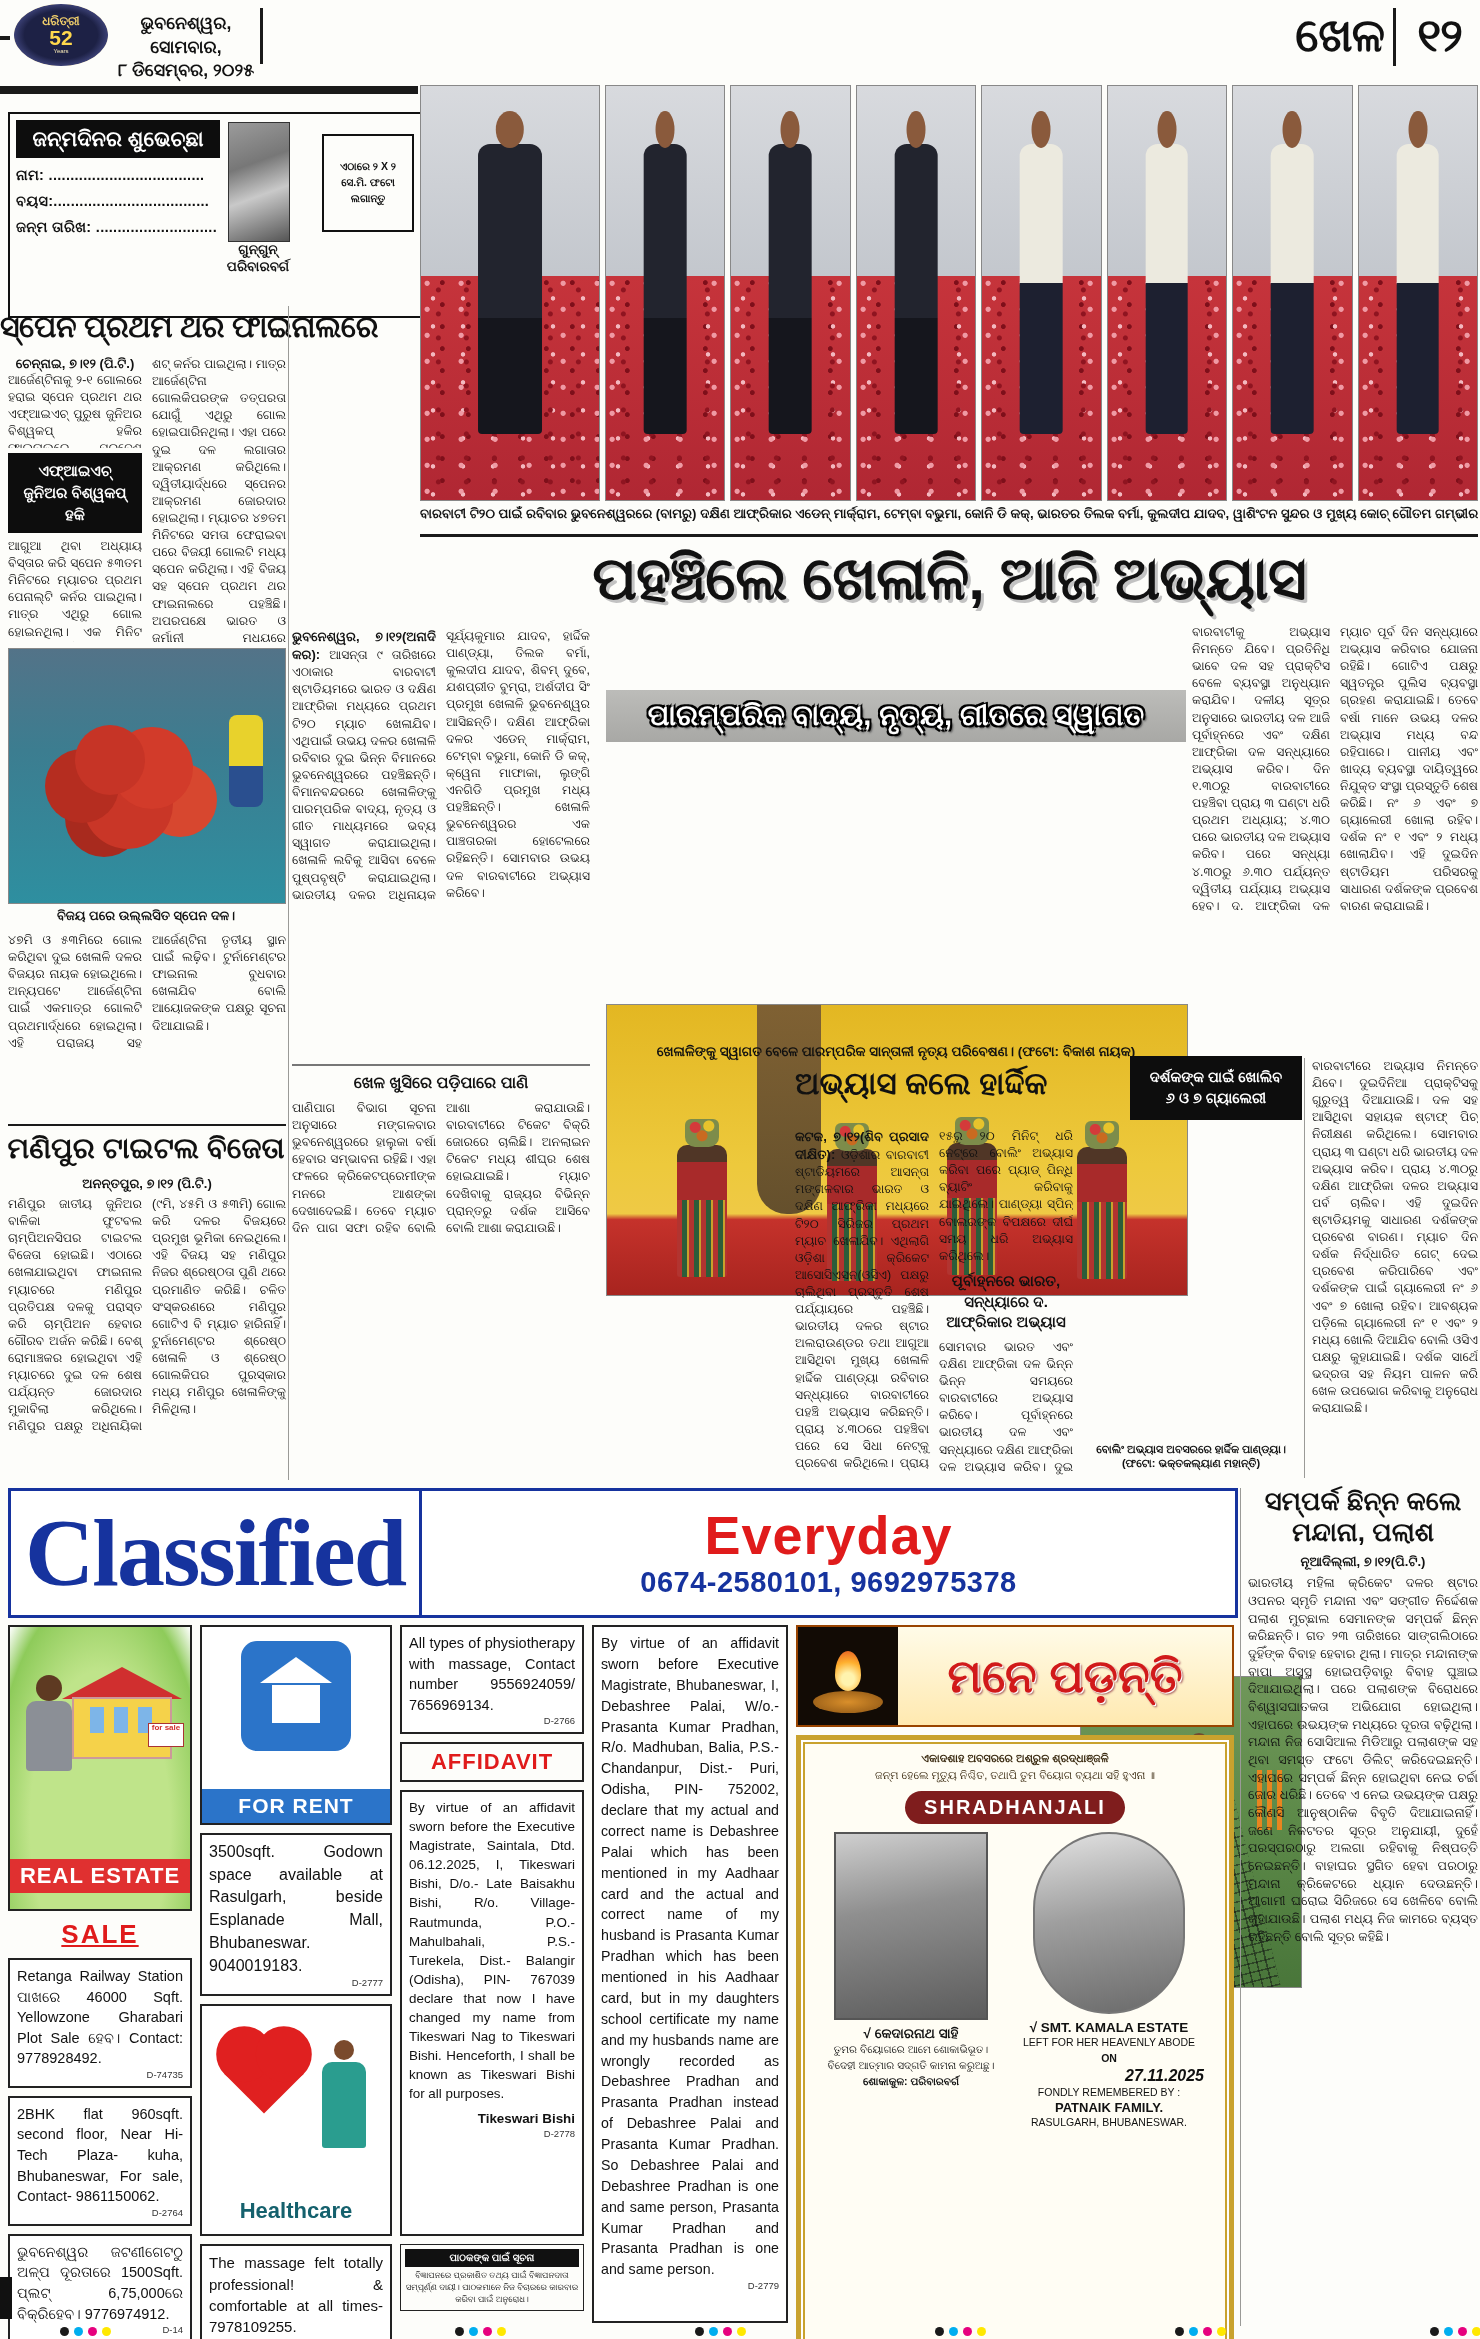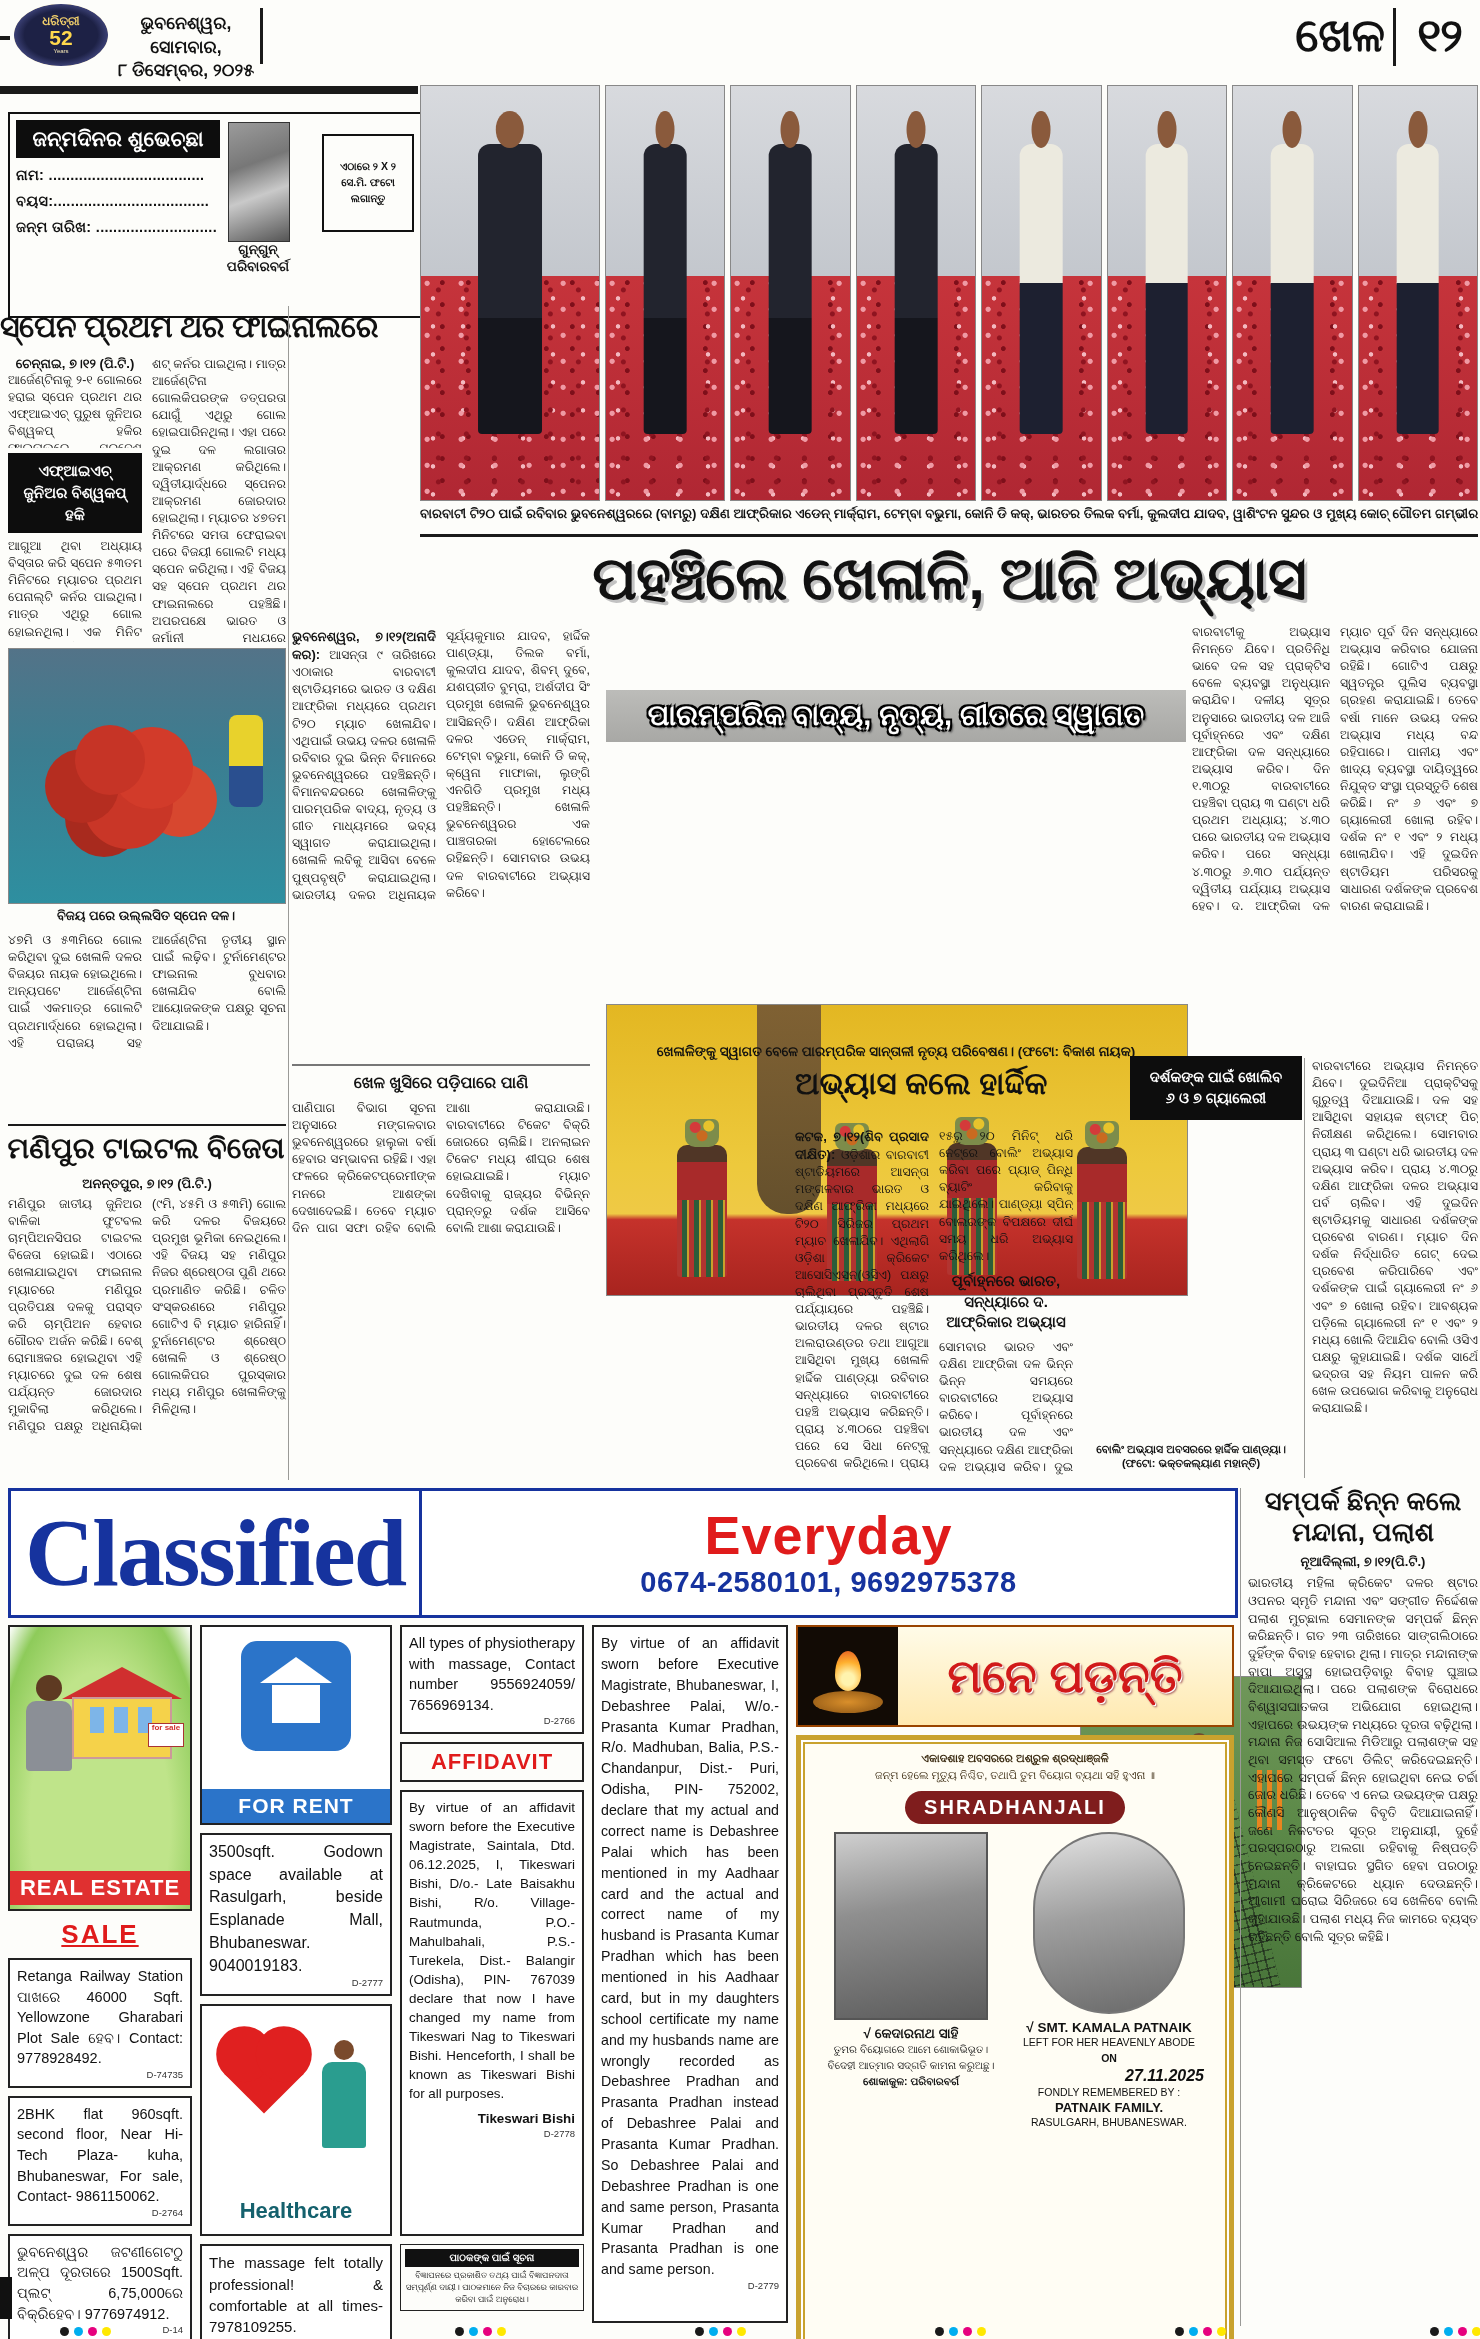--- a/index.html
+++ b/index.html
@@ -84,21 +84,21 @@
   
   .class-banner{border:3px solid #16339e;display:flex;align-items:center;background:#fff;}
   .class-word{font-family:"Liberation Serif","DejaVu Serif",serif;font-weight:bold;font-size:96px;color:#16339e;line-height:.95;padding:0 14px;letter-spacing:-2px;}
   .every{color:#e01b1b;font-weight:bold;font-size:54px;line-height:1.05;letter-spacing:1px;}
   .phones{color:#16339e;font-weight:bold;font-size:29px;letter-spacing:.5px;}
   .ccol{display:flex;flex-direction:column;gap:8px;}
   .adbox{border:2px solid #222;padding:6px 7px;background:#fff;}
   .adtxt{font-size:14.5px;line-height:1.42;text-align:justify;font-weight:500;}
   .dcode{font-size:9.5px;text-align:right;color:#333;}
   .re-illus{border:2px solid #222;position:relative;background:radial-gradient(ellipse at 50% 70%,#bfe48a 55%,#8ecb5a 85%,#fff 100%);overflow:hidden;}
-  .re-band{position:absolute;left:0;right:0;bottom:4px;background:#e03030;color:#fff;font-weight:bold;font-size:22px;text-align:center;padding:4px 0;letter-spacing:1px;}
+  .re-band{position:absolute;left:0;right:0;bottom:16px;background:#e03030;color:#fff;font-weight:bold;font-size:22px;text-align:center;padding:4px 0;letter-spacing:1px;}
   .house-body{position:absolute;right:18px;top:70px;width:96px;height:58px;background:#f5d24a;border:2px solid #c99;}
   .house-roof{position:absolute;right:8px;top:40px;width:0;height:0;border-left:60px solid transparent;border-right:60px solid transparent;border-bottom:32px solid #d02f2f;}
   .house-win{position:absolute;right:30px;top:80px;width:70px;height:26px;background:repeating-linear-gradient(90deg,#7db5e8 0 14px,#f5d24a 14px 24px);}
   .agent-head{position:absolute;left:26px;top:48px;width:26px;height:26px;border-radius:50%;background:#5e3a22;}
   .agent-body{position:absolute;left:16px;top:74px;width:46px;height:70px;border-radius:10px 10px 4px 4px;background:#8b8f96;}
   .sale-sign{position:absolute;right:6px;top:96px;width:34px;height:22px;background:#fff;border:1px solid #a33;color:#d02f2f;font-size:8px;font-weight:bold;text-align:center;line-height:1.1;}
   .sale-word{color:#e01b1b;font-weight:bold;font-size:26px;text-decoration:underline;text-align:center;letter-spacing:2px;}
   .rent-box{border:2px solid #222;position:relative;background:#fff;display:flex;flex-direction:column;align-items:center;justify-content:flex-end;overflow:hidden;}
   .rent-icon{position:absolute;top:14px;left:50%;transform:translateX(-50%);width:110px;height:110px;border-radius:16px;background:#2b74c9;}
   .rent-house{position:absolute;top:58px;left:50%;transform:translateX(-50%);width:48px;height:38px;background:#fff;}
@@ -406,21 +406,21 @@
       <div class="shradh" style="width:220px;margin:8px auto;">SHRADHANJALI</div>
       <div style="display:flex;gap:18px;justify-content:center;">
         <div style="width:170px;">
           <div class="mem-photo-m" style="width:150px;height:184px;margin:0 auto;"></div>
           <div class="mem-name" style="margin-top:6px;">√ କେଦାରନାଥ ସାହି</div>
           <div class="mem-sm">ତୁମର ବିୟୋଗରେ ଆମେ ଶୋକାଭିଭୂତ। ବିଦେହୀ ଆତ୍ମାର ସଦ୍‌ଗତି କାମନା କରୁଅଛୁ।</div>
           <div class="mem-sm b">ଶୋକାକୁଳ: ପରିବାରବର୍ଗ</div>
         </div>
         <div style="width:190px;">
           <div class="mem-photo-f" style="width:148px;height:178px;margin:0 auto;"></div>
-          <div class="mem-name" style="margin-top:6px;">√ SMT. KAMALA PATNAIK</div>
+          <div class="mem-name" style="margin-top:6px;">√ SMT. KAMALA ESTATE</div>
           <div class="mem-sm">LEFT FOR HER HEAVENLY ABODE</div>
           <div class="mem-sm b">ON</div>
           <div class="mem-date">27.11.2025</div>
           <div class="mem-sm">FONDLY REMEMBERED BY :</div>
           <div class="mem-name" style="font-size:13px;">PATNAIK FAMILY.</div>
           <div class="mem-sm">RASULGARH, BHUBANESWAR.</div>
         </div>
       </div>
     </div>
   </div>

